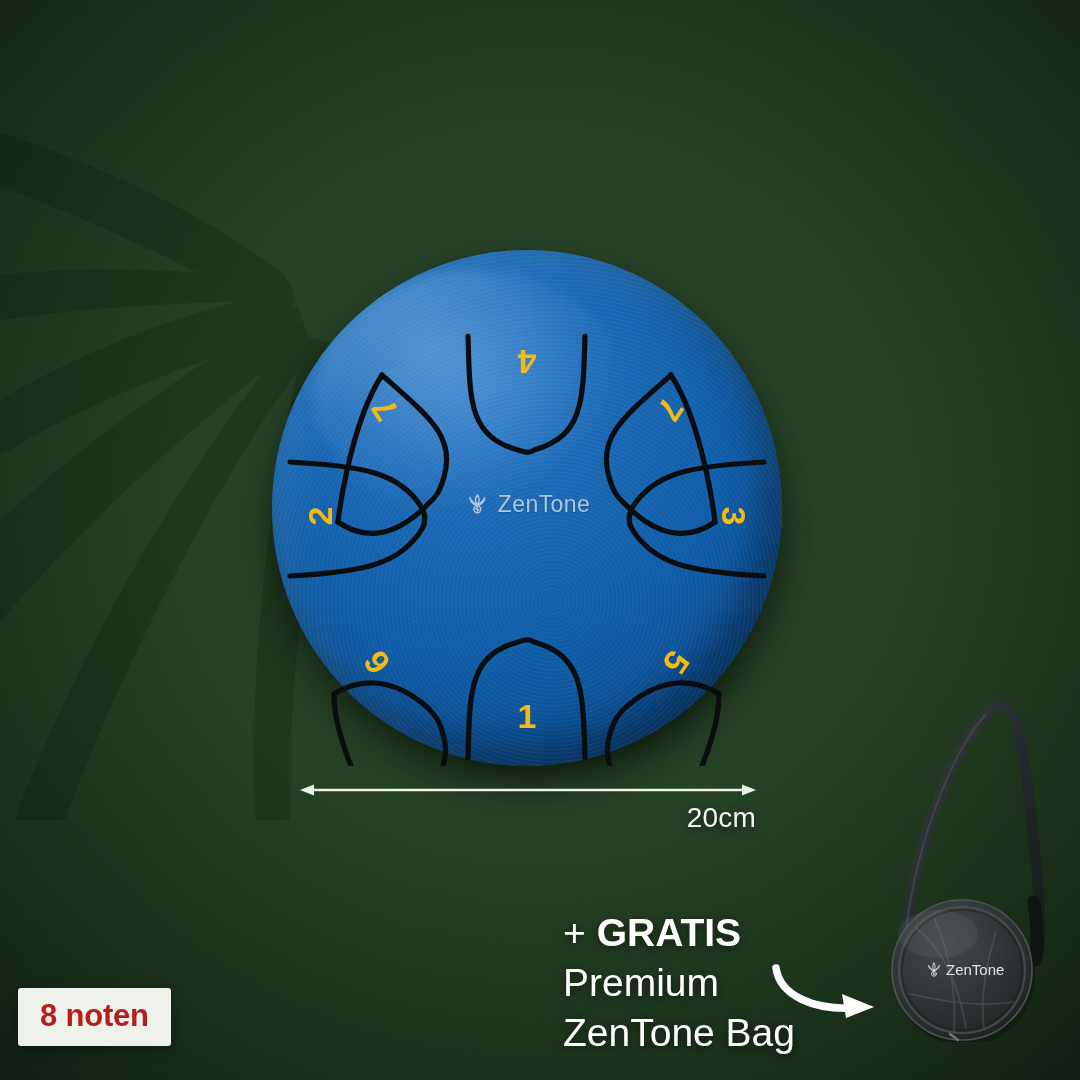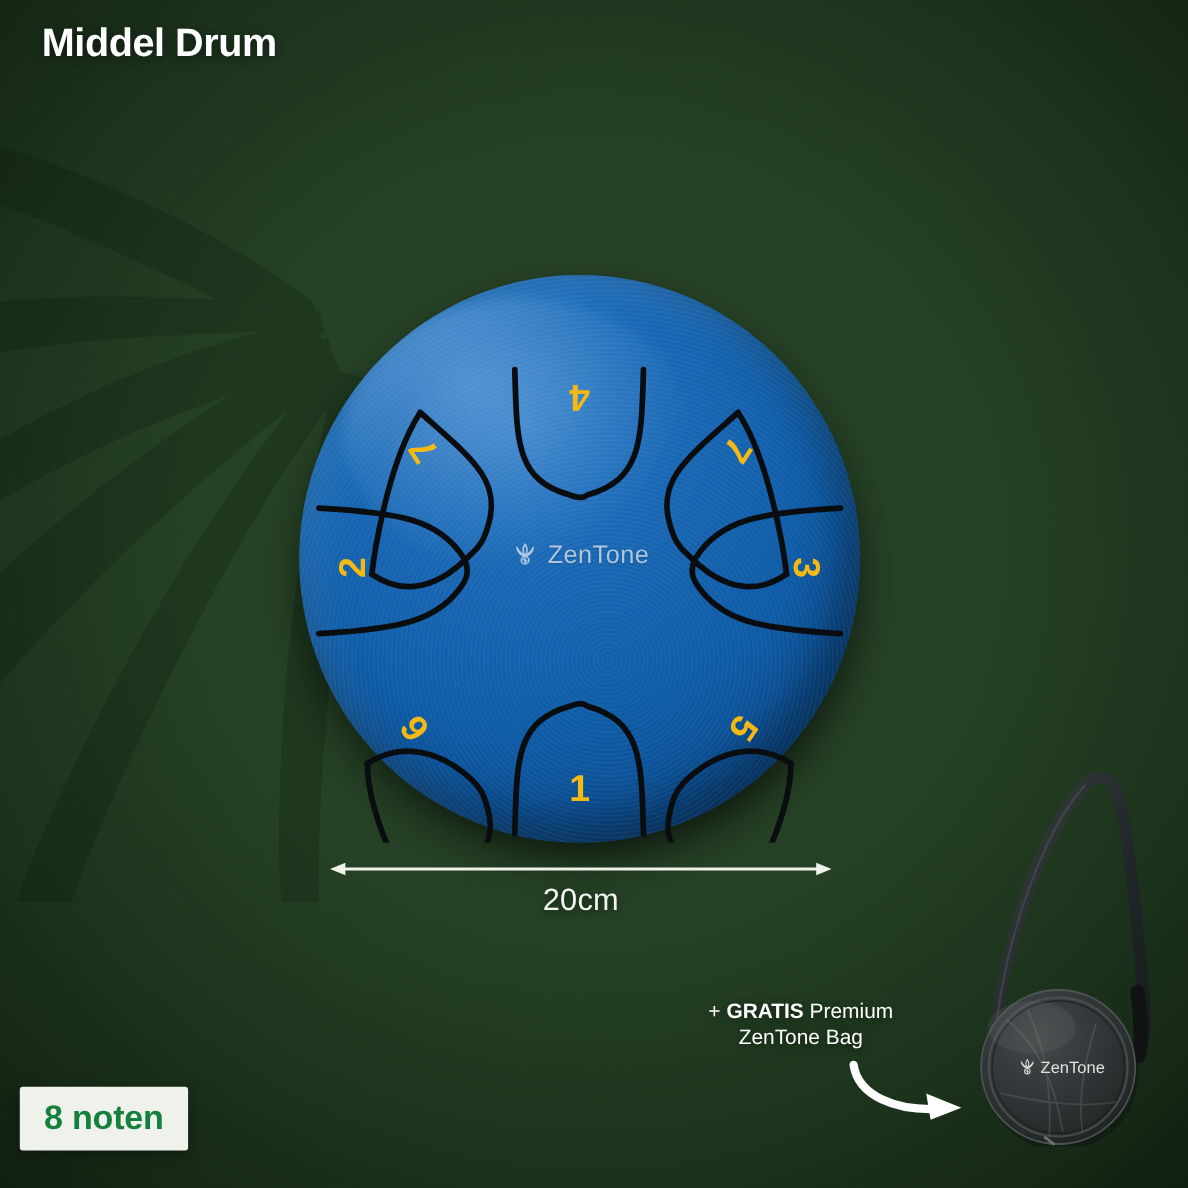--- a/index.html
+++ b/index.html
@@ -55,39 +55,39 @@
 
   .logo{position:absolute;left:50%;top:49.2%;transform:translate(-50%,-50%);
     display:flex;align-items:center;gap:7px;opacity:.82;}
   .logo svg{display:block;}
   .logo-text{color:#cfdbe6;font-size:23px;letter-spacing:.4px;
     text-shadow:0 1px 2px rgba(0,0,0,.25);}
 
   
   .dim{position:absolute;left:300px;top:782px;width:456px;height:16px;}
   .dim svg{display:block;}
-  .dim-label{position:absolute;left:300px;top:802px;width:456px;text-align:center;
+  .dim-label{position:absolute;left:300px;top:802px;width:456px;text-align:right;
     color:#f2f5f2;font-size:28px;letter-spacing:.2px;text-shadow:0 2px 8px rgba(0,0,0,.5);}
 
   
   .gratis{position:absolute;left:563px;top:908px;width:330px;
-    color:#ffffff;font-size:19px;line-height:1.28;text-shadow:0 2px 9px rgba(0,0,0,.5);text-align:center;}
+    color:#ffffff;font-size:39px;line-height:1.28;text-shadow:0 2px 9px rgba(0,0,0,.5);}
   .gratis b{font-weight:bold;}
   .arrow{position:absolute;left:770px;top:958px;width:110px;height:62px;}
   .arrow svg{display:block;}
 
   
   .bag{position:absolute;left:846px;top:702px;width:234px;height:340px;}
   .bag svg{display:block;}
 
   
   .badge{position:absolute;left:18px;top:988px;
     background:#eef2ea;border-radius:3px;padding:10px 22px 12px 22px;
     box-shadow:0 4px 14px rgba(0,0,0,.35);}
-  .badge span{color:#15803d;font-size:31px;font-weight:bold;letter-spacing:-.2px;}
+  .badge span{color:#b91c1c;font-size:31px;font-weight:bold;letter-spacing:-.2px;}
 </style>
 </head>
 <body>
 
 <div id="stage">
 
   <div class="bg-base"></div>
   <div class="bg-noise"></div>
 
   <div class="palm">
@@ -98,21 +98,20 @@
         <path d="M470 222 C 350 205 215 205 95 225 C 55 232 20 240 0 247 L 0 300 C 90 272 210 252 320 246 C 390 242 440 240 476 243 Z"></path>
         <path d="M482 262 C 410 350 330 470 265 600 C 232 667 208 720 195 760 L 245 760 C 270 690 310 600 360 505 C 410 410 460 330 495 290 Z"></path>
         <path d="M466 216 C 380 150 270 100 160 66 C 110 50 55 38 10 32 L 0 80 C 80 92 175 120 265 160 C 350 197 420 233 468 262 Z"></path>
         <path d="M486 276 C 460 380 440 510 435 640 C 433 690 433 730 436 760 L 470 760 C 468 690 475 580 492 470 C 505 385 520 320 530 290 Z"></path>
       </g>
     </svg>
   </div>
 
   <div class="vignette"></div>
 
-  <div class="title">Middel Drum</div>
 
   <div class="drum-wrap">
     <div class="drum-shadow"></div>
     <div class="drum">
       <div class="drum-spec"></div>
       <div class="drum-grain"></div>
     </div>
 
     <svg class="drum-svg" viewBox="0 0 510 516" xmlns="http://www.w3.org/2000/svg">
       <g>

